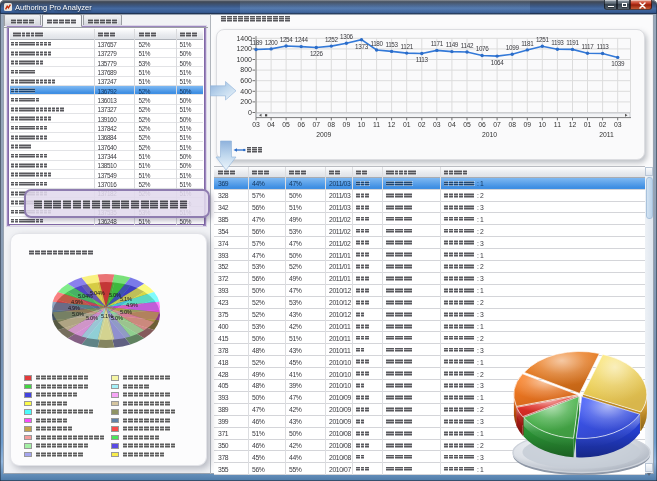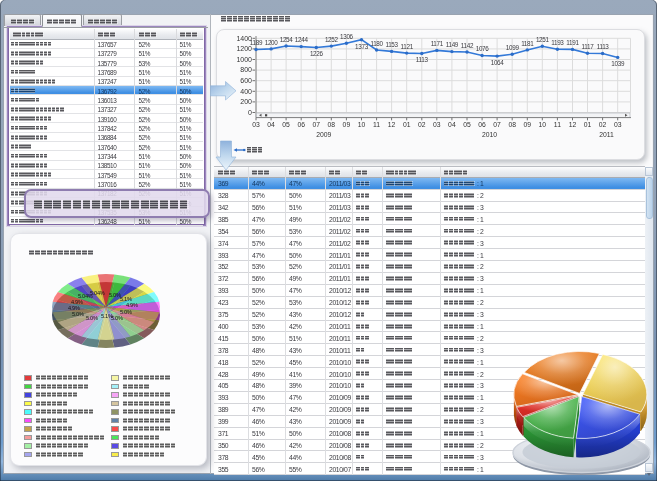--- a/index.html
+++ b/index.html
@@ -9,20 +9,39 @@
  box-shadow:inset 0 1px 0 rgba(255,255,255,.35), inset 0 0 0 1px rgba(20,30,45,.55)}
 #tbg{position:absolute;left:240px;top:0;width:290px;height:14px;background:linear-gradient(to bottom,rgba(160,190,225,.06),rgba(150,190,235,.22) 55%,rgba(100,150,210,.10))}
 #ttl{position:absolute;left:15px;top:3.2px;font-size:7.5px;color:#fff;text-shadow:0 1px 2px rgba(0,0,0,.8)}
 .wb{position:absolute;top:0;height:10px;border:1px solid rgba(10,16,24,.65);border-top:none;box-shadow:inset 0 1px 0 rgba(255,255,255,.45)}
 #client{position:absolute;left:3px;top:14px;width:651px;height:460px;background:#F1F2F5;box-shadow:inset 0 0 0 1px #99A3B0}
 .jp{display:inline-block;vertical-align:top}
 .abs{position:absolute}
 .n{font-size:6.8px;color:#3B3B40;letter-spacing:-.4px;position:absolute;white-space:nowrap}
 </style></head><body>
 <div id="win">
+<div id="tb">
+      <div id="tbg"></div>
+<svg style="position:absolute;left:4px;top:3px" width="8" height="8" viewBox="0 0 8 8">
+        <rect width="8" height="8" rx="1.5" fill="#E9E5DE"></rect>
+        <path d="M1.6 6.4 L3.2 3.2 L4.4 4.8 L6.4 1.6" stroke="#C32200" stroke-width="1.3" fill="none"></path>
+      </svg>
+<span id="ttl">Authoring Pro Analyzer</span>
+<div class="wb" style="left:604px;width:13px;border-radius:0 0 0 3px;background:linear-gradient(to bottom,#95A1AC,#4E5A66 45%,#38434E 50%,#55616C)">
+        <div style="position:absolute;left:3px;top:5.5px;width:6px;height:1.6px;background:#fff;box-shadow:0 1px 1px rgba(0,0,0,.5)"></div>
+      </div>
+<div class="wb" style="left:617px;width:13px;background:linear-gradient(to bottom,#95A1AC,#4E5A66 45%,#38434E 50%,#55616C)">
+        <div style="position:absolute;left:3.5px;top:2.5px;width:5.5px;height:4.5px;border:1.2px solid #fff;box-shadow:0 1px 1px rgba(0,0,0,.4)"></div>
+      </div>
+<div class="wb" style="left:630px;width:22px;border-radius:0 0 3px 0;background:linear-gradient(to bottom,#E89A86,#C23A24 40%,#98200C 55%,#C65A34)">
+        <svg style="position:absolute;left:7.5px;top:1.5px" width="7" height="7" viewBox="0 0 7 7">
+          <path d="M1 1 L6 6 M6 1 L1 6" stroke="#fff" stroke-width="1.5" stroke-linecap="round"></path>
+        </svg>
+      </div>
+</div>
 <div id="client"></div>
 <div class="abs" style="left:210.3px;top:15px;width:442px;height:458px;background:#FBFBFC"></div>
 <div class="abs" style="left:209.6px;top:14px;width:1px;height:460px;background:#B0B5BC"></div>
 
 <div class="abs" style="left:4px;top:14px;width:37px;background:linear-gradient(to bottom,#F2F3F5,#DCDEE3 70%,#D0D3D9);height:12px;border:1px solid #9B9EA3;border-bottom:none;border-radius:2px 2px 0 0;text-align:center;padding-top:3.5px"><span class="jp" style="width:24.0px;height:5.2px;opacity:0.85;background:repeating-linear-gradient(0deg,rgba(255,255,255,.5) 0 .7px,rgba(0,0,0,0) .7px 2.1px),repeating-linear-gradient(90deg,#3B3B40 0 4.92px,rgba(0,0,0,0) 4.92px 6.0px)"></span></div>
 <div class="abs" style="left:42px;top:14px;width:40px;background:linear-gradient(to bottom,#FDFDFE,#F0F1F4);height:13px;z-index:3;border:1px solid #8C8F94;border-bottom:1px solid #F0F1F4;border-radius:2px 2px 0 0;text-align:center;padding-top:3.5px"><span class="jp" style="width:30.0px;height:5.2px;opacity:0.85;background:repeating-linear-gradient(0deg,rgba(255,255,255,.5) 0 .7px,rgba(0,0,0,0) .7px 2.1px),repeating-linear-gradient(90deg,#3B3B40 0 4.92px,rgba(0,0,0,0) 4.92px 6.0px)"></span></div>
 <div class="abs" style="left:83px;top:14px;width:39px;background:linear-gradient(to bottom,#F2F3F5,#DCDEE3 70%,#D0D3D9);height:12px;border:1px solid #9B9EA3;border-bottom:none;border-radius:2px 2px 0 0;text-align:center;padding-top:3.5px"><span class="jp" style="width:30.0px;height:5.2px;opacity:0.85;background:repeating-linear-gradient(0deg,rgba(255,255,255,.5) 0 .7px,rgba(0,0,0,0) .7px 2.1px),repeating-linear-gradient(90deg,#3B3B40 0 4.92px,rgba(0,0,0,0) 4.92px 6.0px)"></span></div>
 <div class="abs" style="left:4px;top:26.5px;width:204px;height:1px;background:#9B9EA3;z-index:2"></div>
 <div class="abs" style="left:8px;top:27px;width:197px;height:198px;background:#fff;border:1px solid #8268A6;box-shadow:0 0 0 1px #9B87BE,0 0 0 2px #DCD4E8,inset 0 0 0 1px #fff;z-index:1">
 <div class="abs" style="left:1px;top:1px;width:193px;height:10.5px;background:linear-gradient(to bottom,#FDFDFE,#E8EAEE 60%,#DFE2E7);border-bottom:1px solid #AEB2B9">

